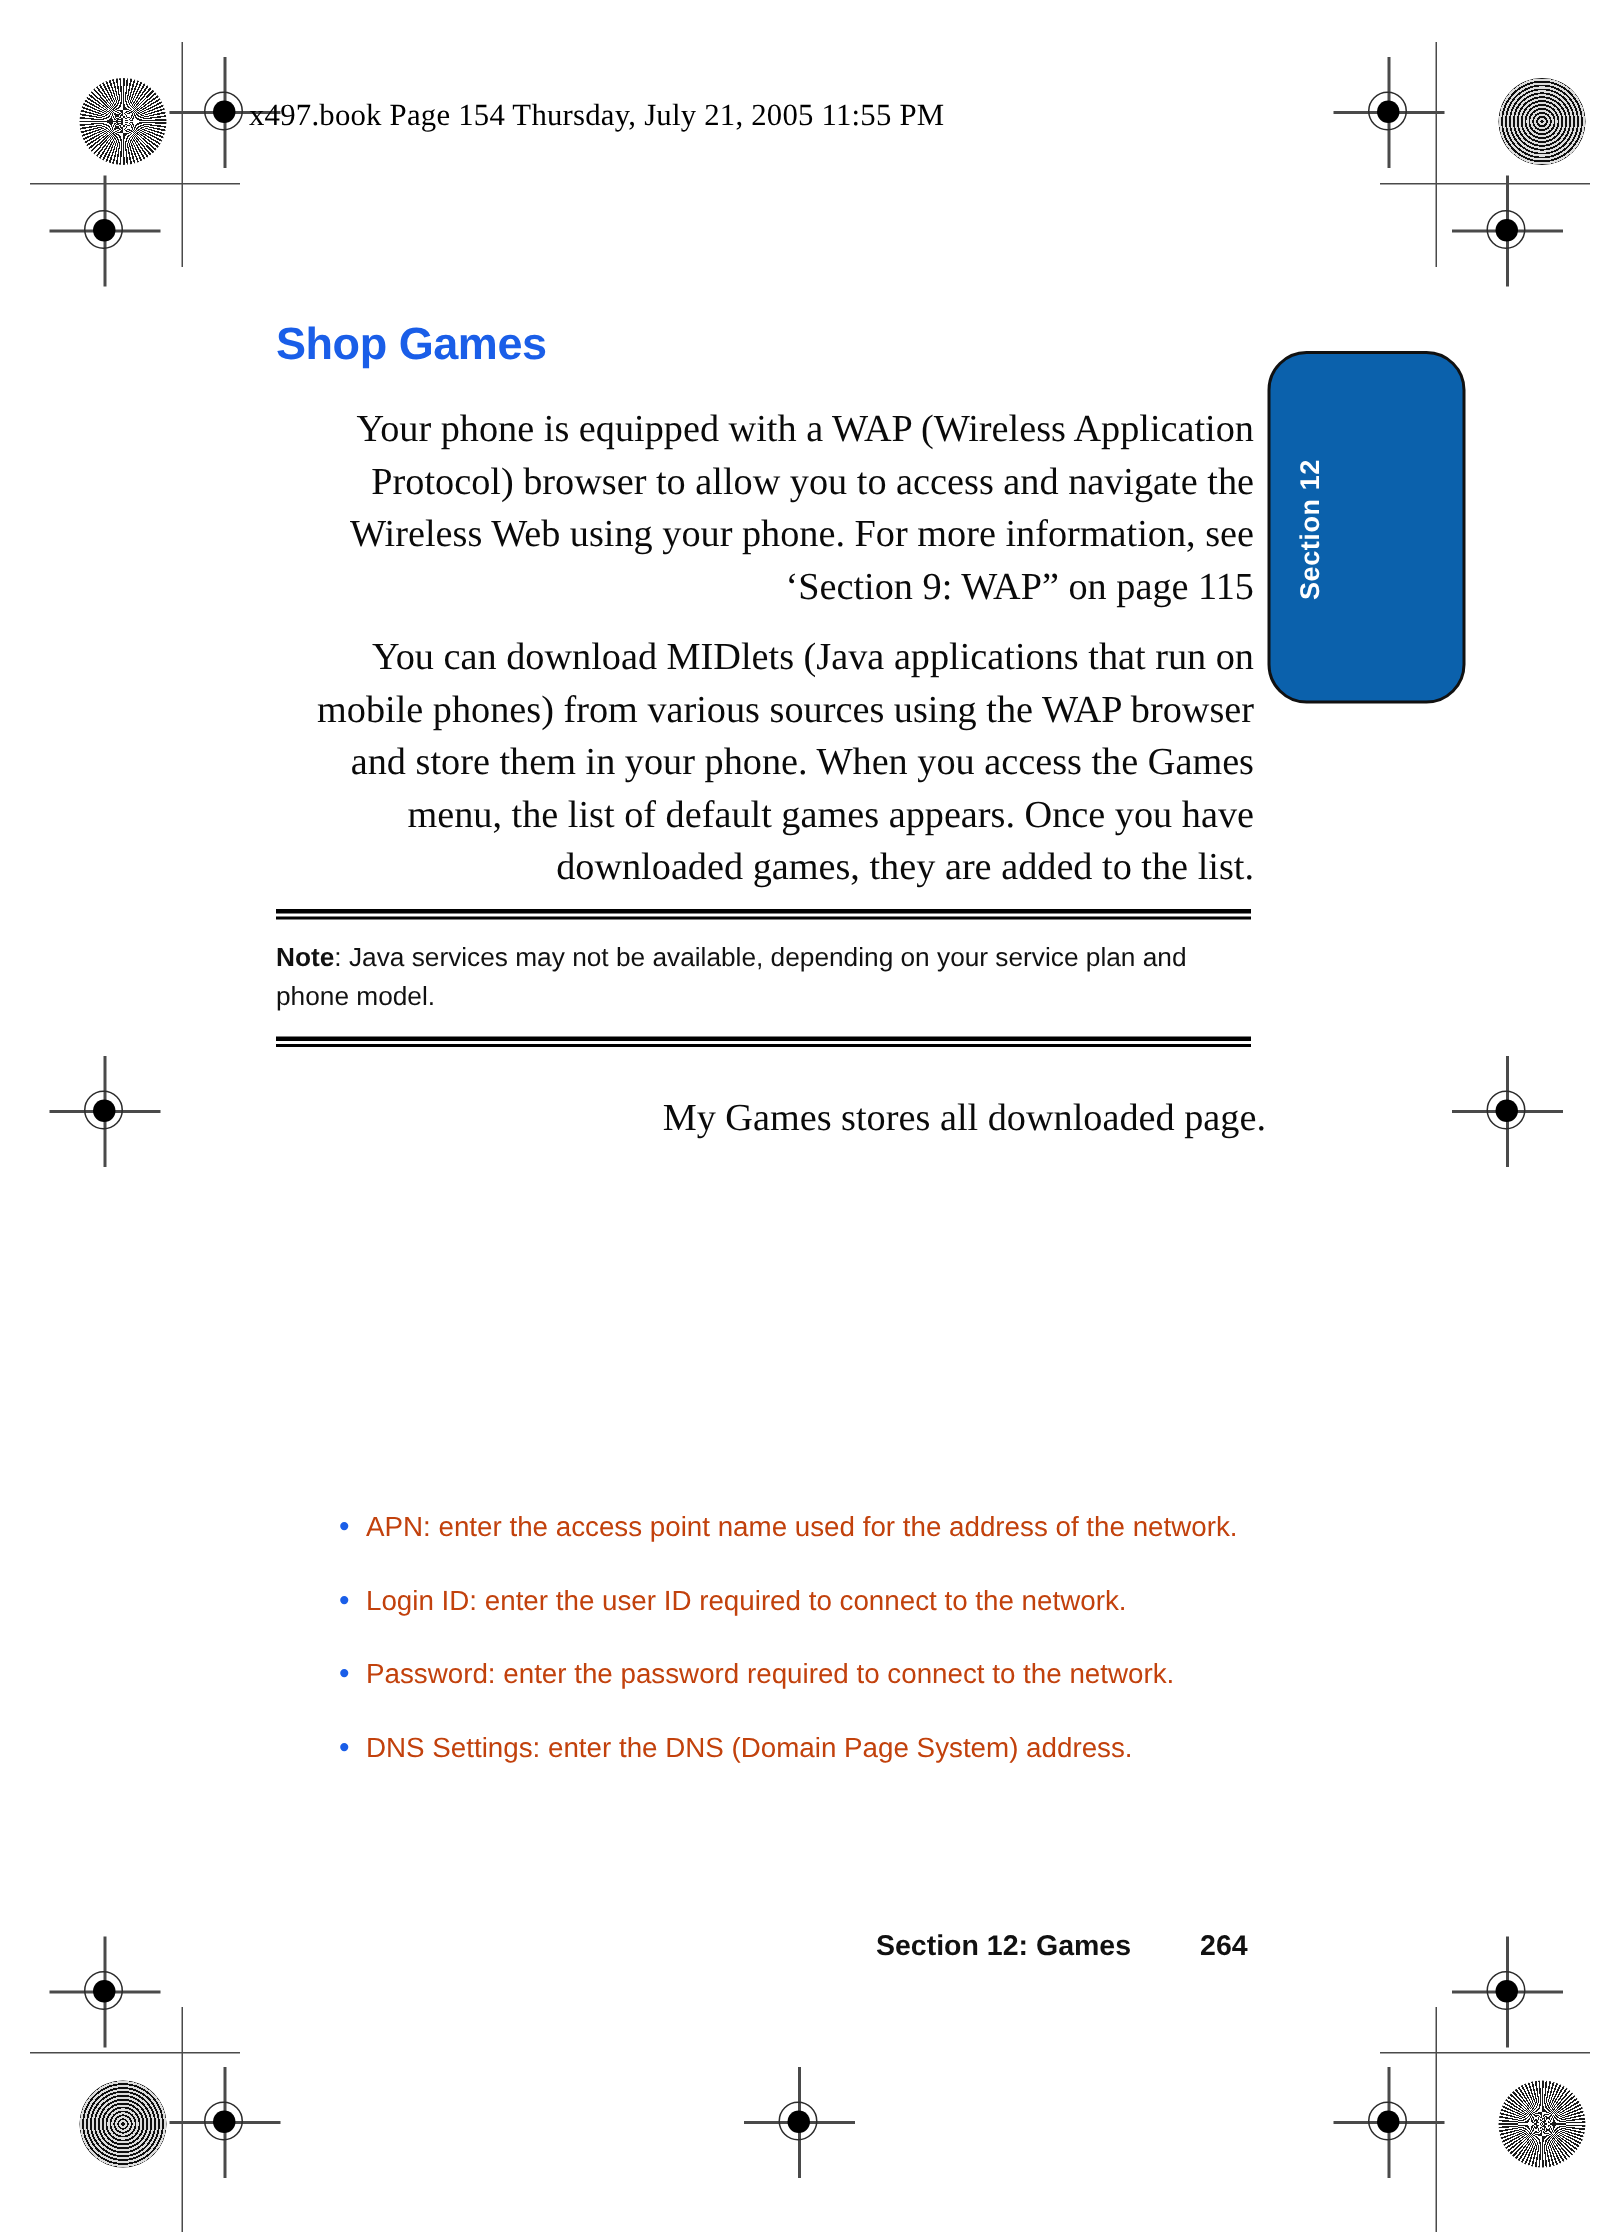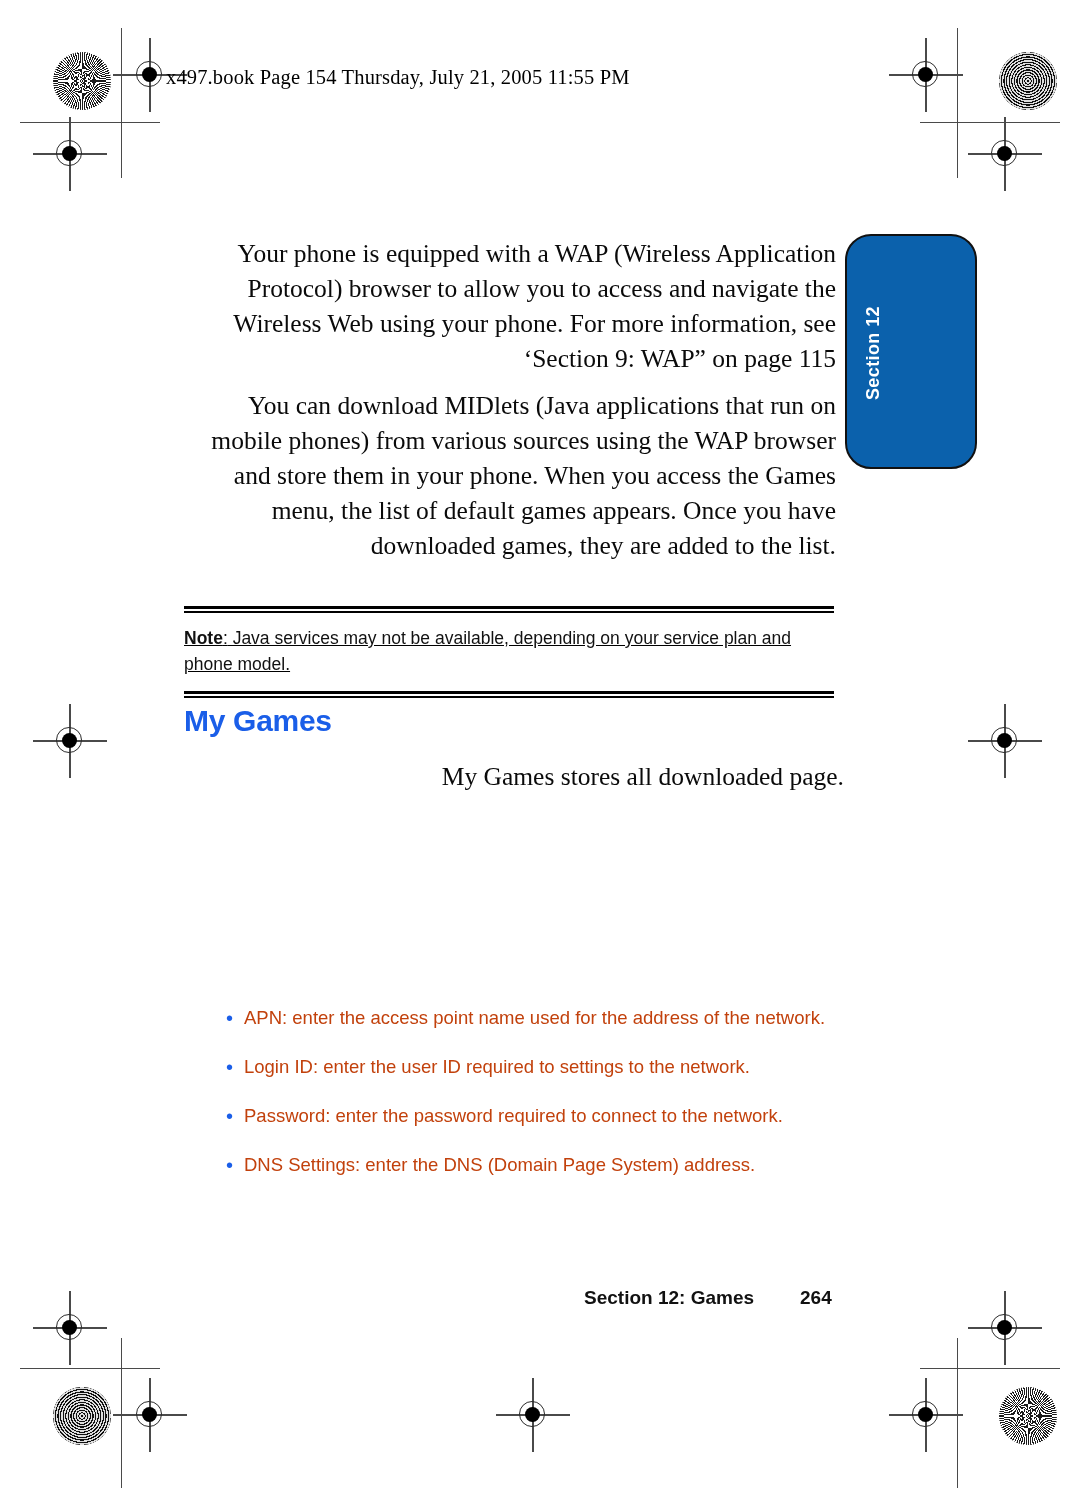--- a/index.html
+++ b/index.html
@@ -117,21 +117,20 @@
   }
 
   .gap-head-body { height: 22px; }
   .gap-para { height: 12px; }
 
   
   .note-block {
     position: absolute;
     left: 184px;
     width: 650px;
-    text-decoration: underline;
   }
   .rule-outer {
     width: 100%;
     height: 3px;
     background: #000000;
     margin-bottom: 1.5px;
   }
   .rule-inner {
     width: 100%;
     height: 2.5px;
@@ -310,52 +309,52 @@
   <div class="book-header">x497.book  Page 154  Thursday, July 21, 2005  11:55 PM</div>
 
   <div class="side-tab">
     <div class="side-tab-label">
       <span>Section 12</span>
     </div>
   </div>
 
   <div class="content">
 
+    <h2 class="blue-head">Shop Games</h2>
     <div class="gap-head-body"></div>
     <p class="body">Your phone is equipped with a WAP (Wireless Application Protocol) browser to allow you to access and navigate the Wireless Web using your phone. For more information, see ‘Section 9: WAP” on page 115</p>
     <div class="gap-para"></div>
     <p class="body">You can download MIDlets (Java applications that run on mobile phones) from various sources using the WAP browser and store them in your phone.  When you access the Games menu, the list of default games appears. Once you have downloaded games, they are added to the list.</p>
 
   </div>
 
   <div class="note-block" style="top:606px;">
     <div class="rule-outer"></div>
     <div class="rule-inner"></div>
     <div class="note-text">
       <b>Note</b><span>:</span><span> Java services may not be available, depending on your service plan and phone model.</span>
     </div>
     <div class="rule-outer"></div>
     <div class="rule-inner"></div>
   </div>
 
   <div style="position:absolute; left:184px; top:705px; width:660px;">
-    <h2 class="blue-head">My Games</h2>
     <div class="gap-head-body"></div>
     <p class="body">My Games stores all downloaded page.</p>
   </div>
 
 
   <div class="bullets">
     <div class="bullet-row">
       <div class="bullet-dot">•</div>
       <div class="bullet-text">APN: enter the access point name used for the address of the network.</div>
     </div>
     <div class="bullet-row">
       <div class="bullet-dot">•</div>
-      <div class="bullet-text">Login ID: enter the user ID required to settings to the network.</div>
+      <div class="bullet-text">Login ID: enter the user ID required to connect to the network.</div>
     </div>
     <div class="bullet-row">
       <div class="bullet-dot">•</div>
       <div class="bullet-text">Password: enter the password required to connect to the network.</div>
     </div>
     <div class="bullet-row">
       <div class="bullet-dot">•</div>
       <div class="bullet-text">DNS Settings: enter the DNS (Domain Page System) address.</div>
     </div>
   </div>

